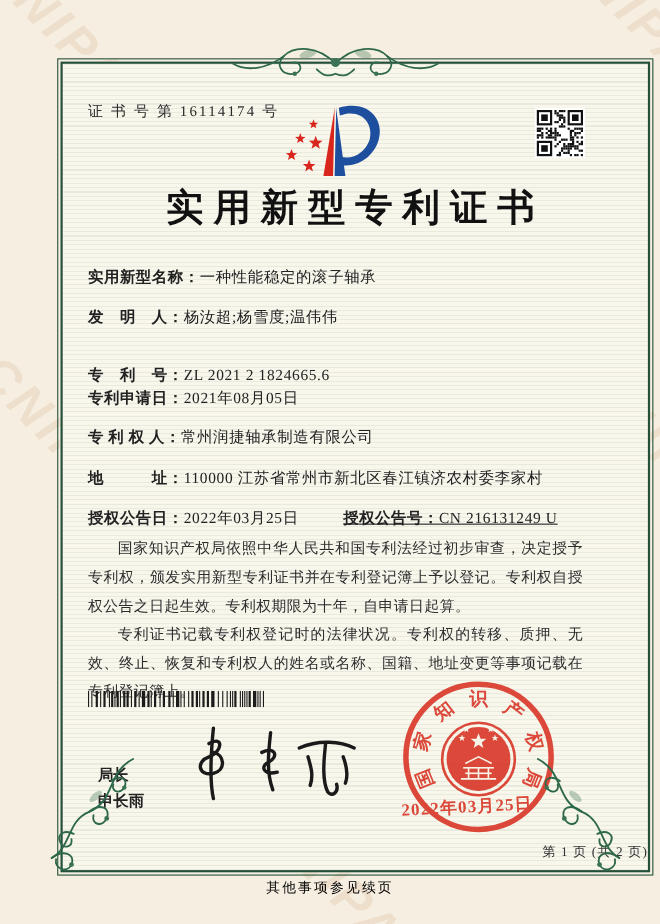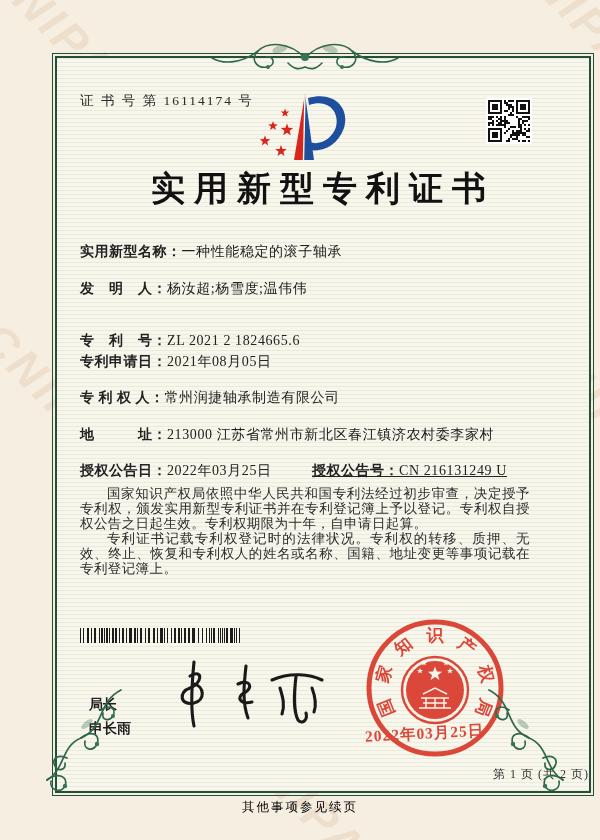--- a/index.html
+++ b/index.html
@@ -23,21 +23,21 @@
       #f9f6ec;
     z-index:2;
   }
   .abs{position:absolute;}
   #cert-no{left:23px;top:34px;font-size:13.5px;letter-spacing:2px;color:#2a2a2a;}
   #title{left:0;top:108px;width:100%;text-align:center;font-size:34px;font-weight:bold;letter-spacing:9px;color:#111;}
   .field-row{left:23px;font-size:14px;width:455px;white-space:nowrap;color:#222;}
   .field-label{font-weight:600;letter-spacing:0.5px;}
   .field-value{letter-spacing:0.6px;text-align:center;}
   .field-pair2{position:absolute;left:232px;top:0;text-decoration:underline;}
-  #paragraphs{left:23px;top:428px;width:450px;font-size:13.5px;line-height:15px;color:#2c2c2c;letter-spacing:0.4px;text-align:justify;}
+  #paragraphs{left:23px;top:428px;width:450px;font-size:13.5px;line-height:26px;color:#2c2c2c;letter-spacing:0.4px;text-align:justify;}
   #paragraphs p{margin:0;text-indent:2em;}
   #officer{left:32px;top:622px;font-family:"Liberation Sans","DejaVu Sans",sans-serif;font-size:14px;font-weight:bold;color:#222;line-height:24px;margin-top:12px;}
   #page-number{left:0;top:708px;width:100%;text-align:right;font-size:12px;letter-spacing:1px;color:#333;}
   #footer-note{position:absolute;left:0;top:799px;width:600px;text-align:center;font-size:12.5px;letter-spacing:2px;color:#000000;z-index:2;}
   svg{display:block;}
   #seal-wrap{left:300px;top:558px;width:156px;height:156px;z-index:4;}
   #signature-wrap{left:103px;top:600px;width:180px;height:72px;z-index:3;}
   .ornament{z-index:5;pointer-events:none;}
 </style>
 </head>
@@ -254,21 +254,21 @@
   <div class="abs field-row" style="top:258px;margin-top:16px;">
     <span class="field-label">专　利　号：</span><span class="field-value">ZL 2021 2 1824665.6</span>
   </div>
   <div class="abs field-row" style="top:295px;">
     <span class="field-label">专利申请日：</span><span class="field-value">2021年08月05日</span>
   </div>
   <div class="abs field-row" style="top:331px;">
     <span class="field-label">专 利 权 人：</span><span class="field-value">常州润捷轴承制造有限公司</span>
   </div>
   <div class="abs field-row" style="top:368px;">
-    <span class="field-label">地　　　址：</span><span class="field-value">213000 江苏省常州市新北区春江镇济农村委李家村</span>
+    <span class="field-label">地　　　址：</span><span class="field-value">110000 江苏省常州市新北区春江镇济农村委李家村</span>
   </div>
   <div class="abs field-row" style="top:404px;">
     <span class="field-label">授权公告日：</span><span class="field-value">2022年03月25日</span>
     <span class="field-pair2">
       <span class="field-label">授权公告号：</span><span class="field-value">CN 216131249 U</span>
     </span>
   </div>
 
   <div class="abs" id="paragraphs">
     <p>国家知识产权局依照中华人民共和国专利法经过初步审查，决定授予专利权，颁发实用新型专利证书并在专利登记簿上予以登记。专利权自授权公告之日起生效。专利权期限为十年，自申请日起算。</p>

